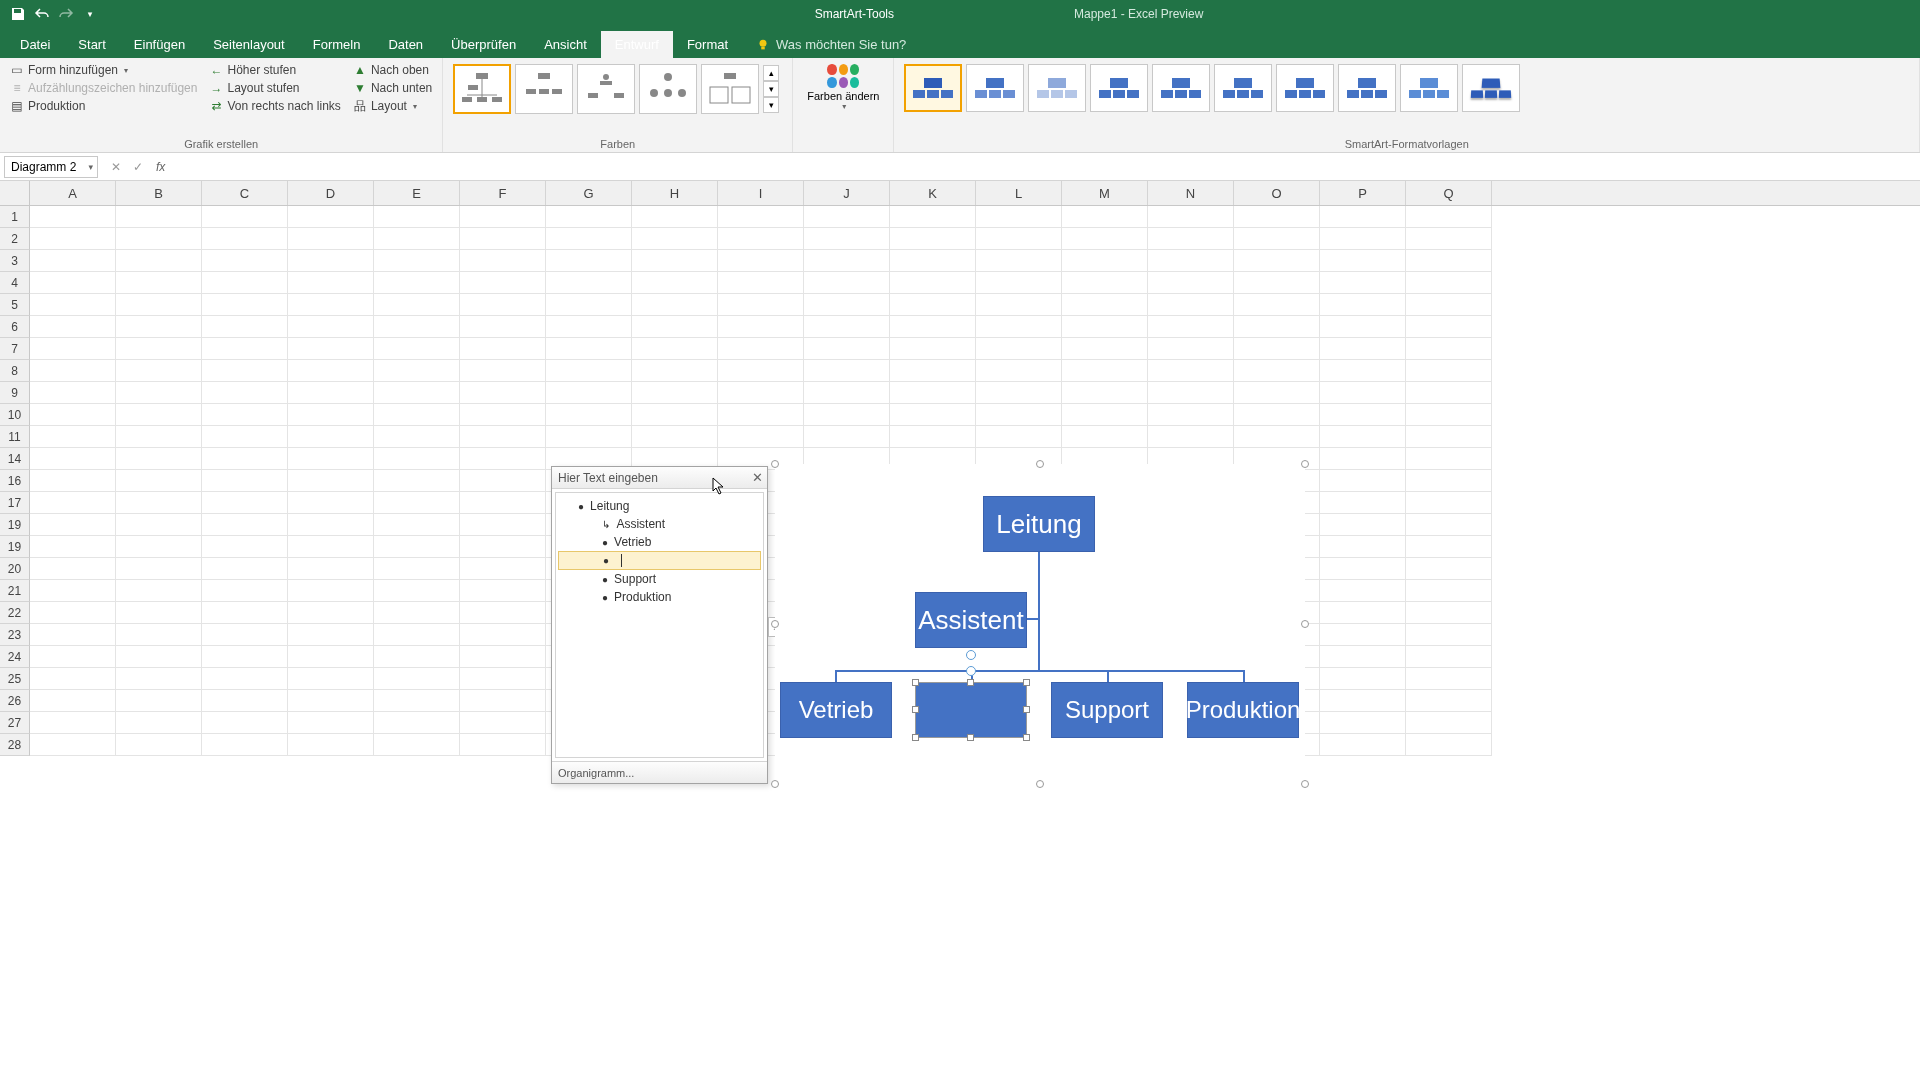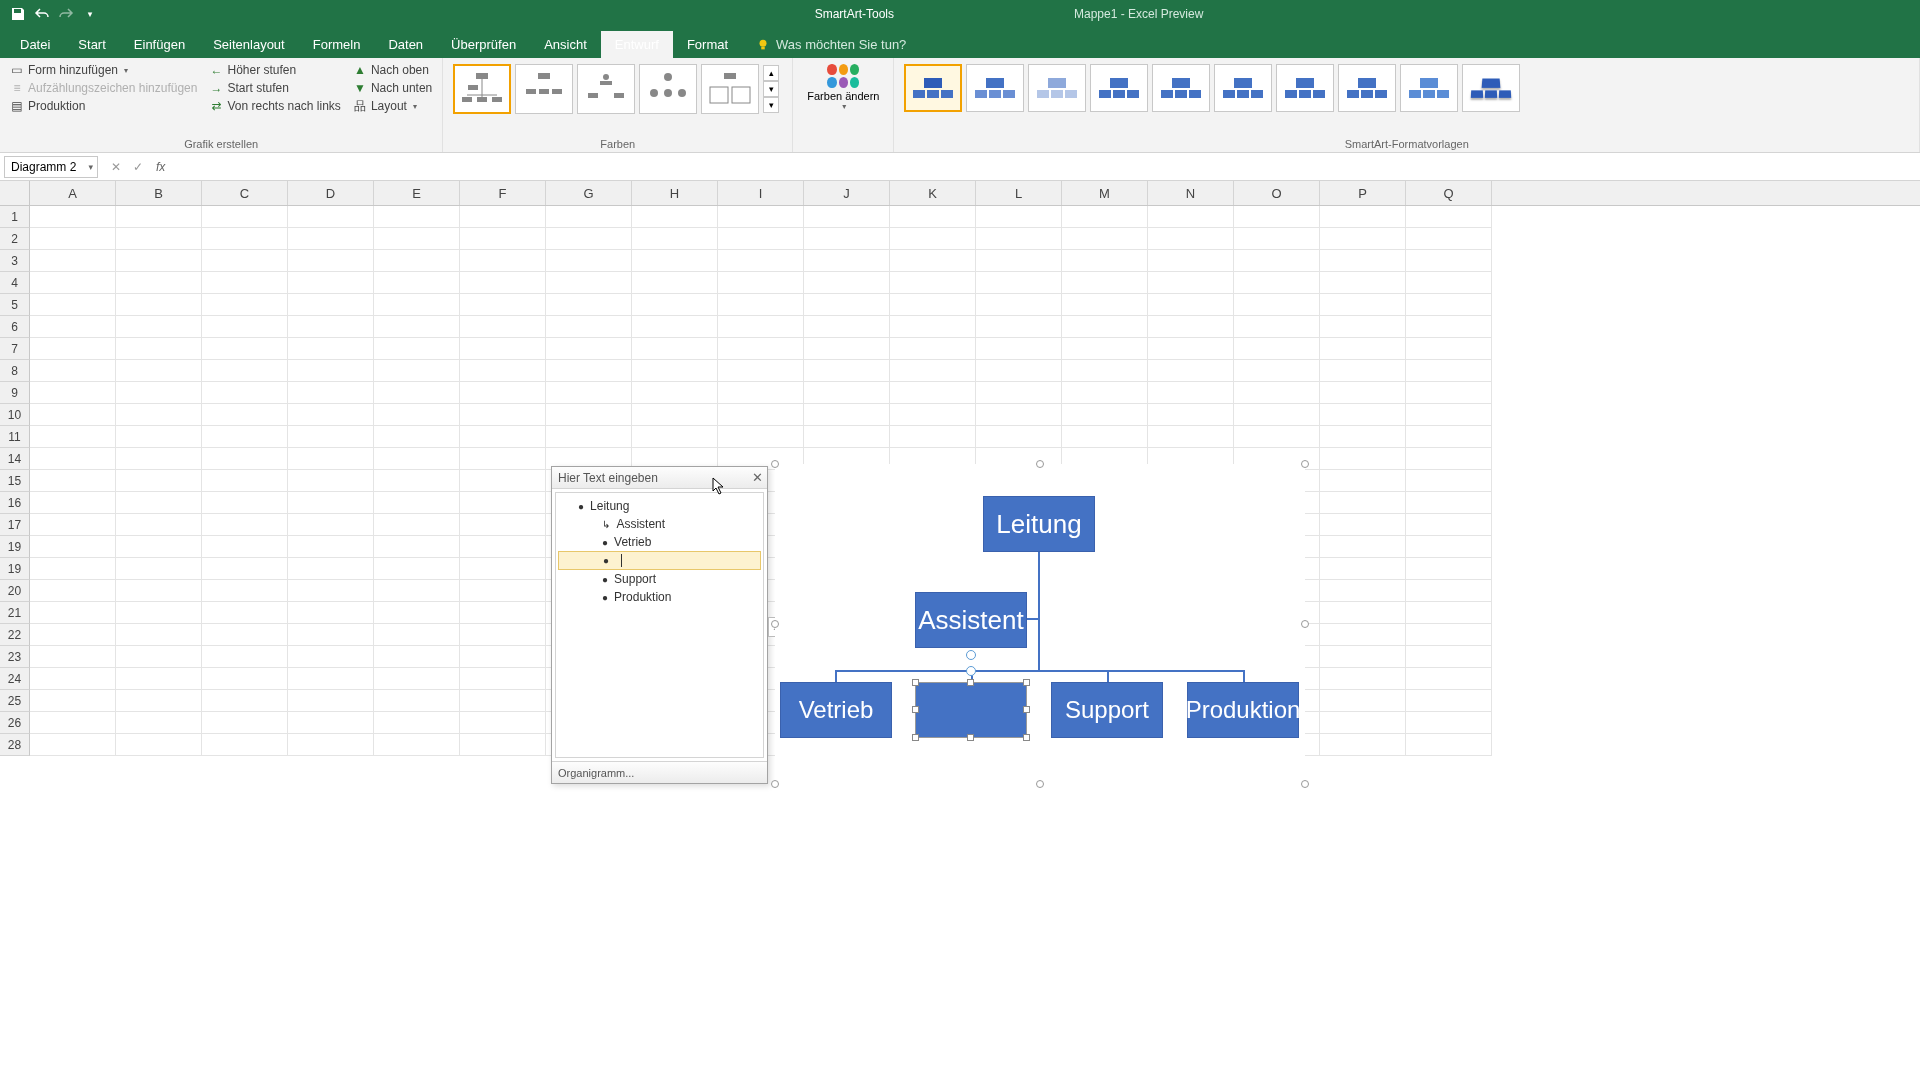--- a/index.html
+++ b/index.html
@@ -171,21 +171,21 @@
             <span>Produktion</span>
           </div>
       </div>
       <div class="cmd-col">
         <div class="cmd-item">
             <span class="cmd-icon-sm" style="color:#2e7d32">←</span>
             <span>Höher stufen</span>
           </div>
         <div class="cmd-item">
             <span class="cmd-icon-sm" style="color:#2e7d32">→</span>
-            <span>Start stufen</span>
+            <span>Layout stufen</span>
           </div>
         <div class="cmd-item">
             <span class="cmd-icon-sm" style="color:#2e7d32">⇄</span>
             <span>Von rechts nach links</span>
           </div>
       </div>
       <div class="cmd-col">
         <div class="cmd-item">
             <span class="cmd-icon-sm" style="color:#2e7d32">▲</span>
             <span>Nach oben</span>
@@ -655,40 +655,20 @@
         <div class="cell" style="width: 86px;"></div>
         <div class="cell" style="width: 86px;"></div>
         <div class="cell" style="width: 86px;"></div>
         <div class="cell" style="width: 86px;"></div>
         <div class="cell" style="width: 86px;"></div>
         <div class="cell" style="width: 86px;"></div>
         <div class="cell" style="width: 86px;"></div>
         <div class="cell" style="width: 86px;"></div>
       </div>
       <div class="grid-row">
-        <div class="row-header">15</div>
-        <div class="cell" style="width: 86px;"></div>
-        <div class="cell" style="width: 86px;"></div>
-        <div class="cell" style="width: 86px;"></div>
-        <div class="cell" style="width: 86px;"></div>
-        <div class="cell" style="width: 86px;"></div>
-        <div class="cell" style="width: 86px;"></div>
-        <div class="cell" style="width: 86px;"></div>
-        <div class="cell" style="width: 86px;"></div>
-        <div class="cell" style="width: 86px;"></div>
-        <div class="cell" style="width: 86px;"></div>
-        <div class="cell" style="width: 86px;"></div>
-        <div class="cell" style="width: 86px;"></div>
-        <div class="cell" style="width: 86px;"></div>
-        <div class="cell" style="width: 86px;"></div>
-        <div class="cell" style="width: 86px;"></div>
-        <div class="cell" style="width: 86px;"></div>
-        <div class="cell" style="width: 86px;"></div>
-      </div>
-      <div class="grid-row">
         <div class="row-header">16</div>
         <div class="cell" style="width: 86px;"></div>
         <div class="cell" style="width: 86px;"></div>
         <div class="cell" style="width: 86px;"></div>
         <div class="cell" style="width: 86px;"></div>
         <div class="cell" style="width: 86px;"></div>
         <div class="cell" style="width: 86px;"></div>
         <div class="cell" style="width: 86px;"></div>
         <div class="cell" style="width: 86px;"></div>
         <div class="cell" style="width: 86px;"></div>
@@ -876,20 +856,40 @@
         <div class="cell" style="width: 86px;"></div>
         <div class="cell" style="width: 86px;"></div>
         <div class="cell" style="width: 86px;"></div>
         <div class="cell" style="width: 86px;"></div>
         <div class="cell" style="width: 86px;"></div>
         <div class="cell" style="width: 86px;"></div>
         <div class="cell" style="width: 86px;"></div>
       </div>
       <div class="grid-row">
         <div class="row-header">26</div>
+        <div class="cell" style="width: 86px;"></div>
+        <div class="cell" style="width: 86px;"></div>
+        <div class="cell" style="width: 86px;"></div>
+        <div class="cell" style="width: 86px;"></div>
+        <div class="cell" style="width: 86px;"></div>
+        <div class="cell" style="width: 86px;"></div>
+        <div class="cell" style="width: 86px;"></div>
+        <div class="cell" style="width: 86px;"></div>
+        <div class="cell" style="width: 86px;"></div>
+        <div class="cell" style="width: 86px;"></div>
+        <div class="cell" style="width: 86px;"></div>
+        <div class="cell" style="width: 86px;"></div>
+        <div class="cell" style="width: 86px;"></div>
+        <div class="cell" style="width: 86px;"></div>
+        <div class="cell" style="width: 86px;"></div>
+        <div class="cell" style="width: 86px;"></div>
+        <div class="cell" style="width: 86px;"></div>
+      </div>
+      <div class="grid-row">
+        <div class="row-header">27</div>
         <div class="cell" style="width: 86px;"></div>
         <div class="cell" style="width: 86px;"></div>
         <div class="cell" style="width: 86px;"></div>
         <div class="cell" style="width: 86px;"></div>
         <div class="cell" style="width: 86px;"></div>
         <div class="cell" style="width: 86px;"></div>
         <div class="cell" style="width: 86px;"></div>
         <div class="cell" style="width: 86px;"></div>
         <div class="cell" style="width: 86px;"></div>
         <div class="cell" style="width: 86px;"></div>

